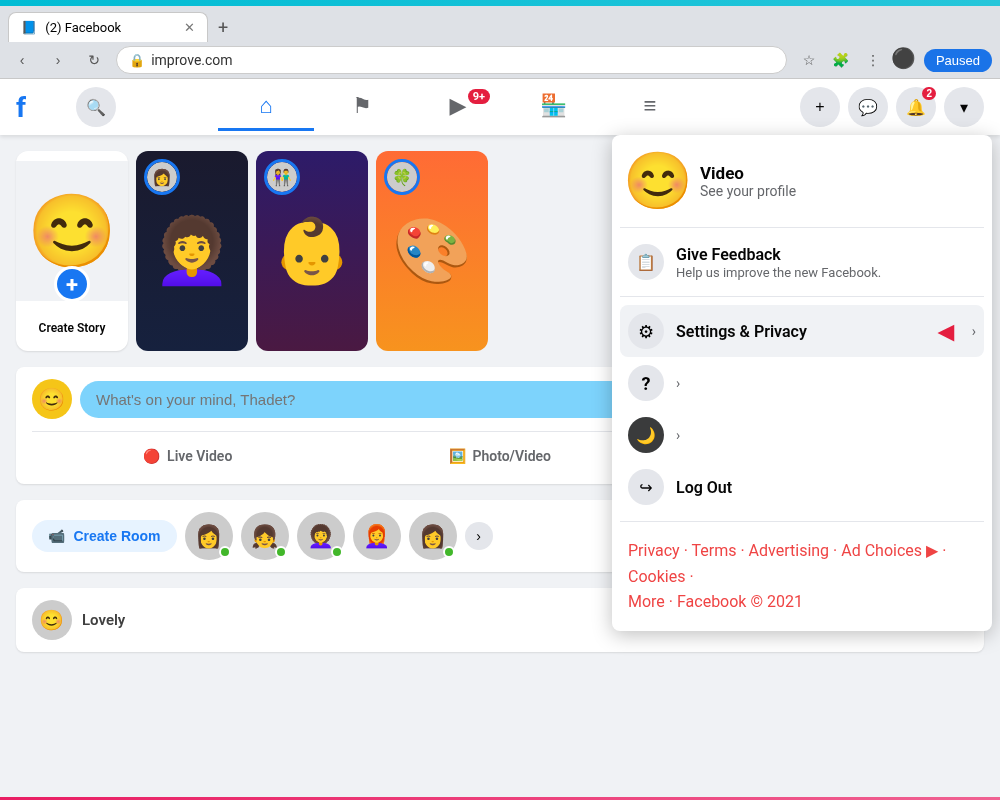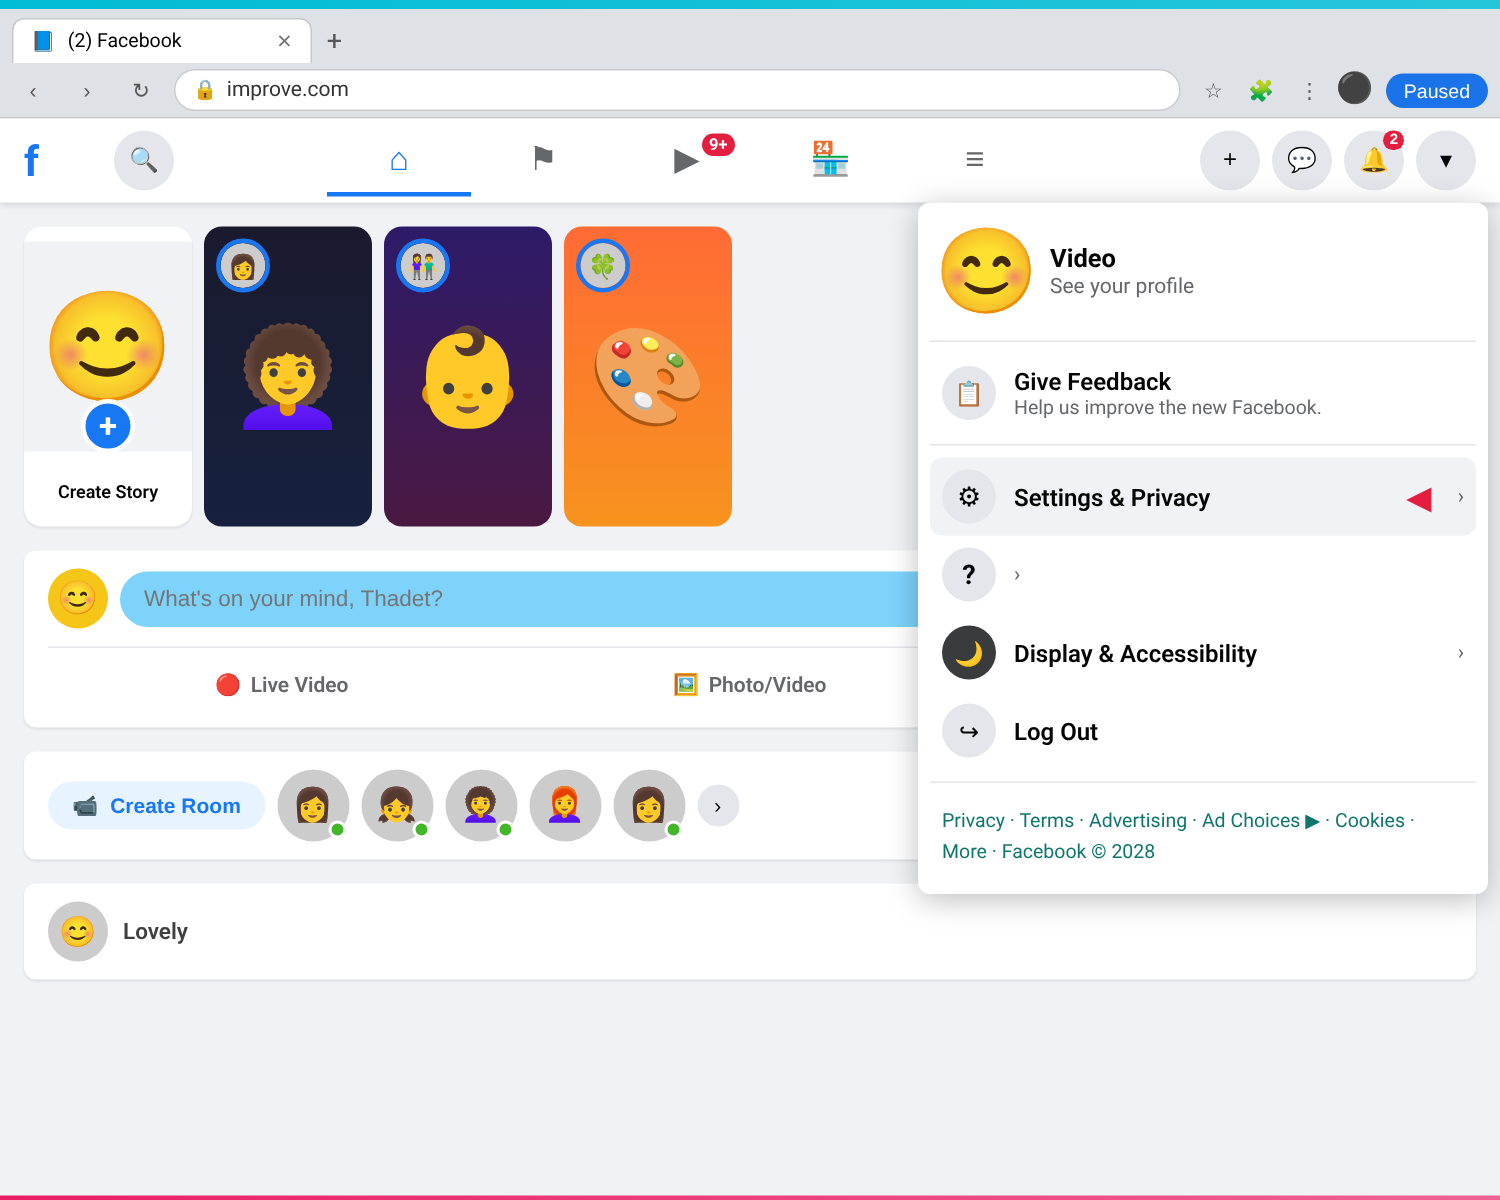--- a/index.html
+++ b/index.html
@@ -87,21 +87,21 @@
     .menu-icon.dark { background: #3a3b3c; color: white; }
     .menu-text { flex: 1; }
     .menu-title { font-size: 16px; font-weight: 600; color: #050505; }
     .menu-subtitle { font-size: 13px; color: #65676b; margin-top: 1px; }
     .menu-arrow { color: #65676b; font-size: 14px; }
 
     
     .red-arrow { color: #e41e3f; font-size: 28px; margin-left: 4px; }
 
     
-    .dropdown-footer { padding: 8px; font-size: 13px; color: #0f766e; line-height: 1.6; }
+    .dropdown-footer { padding: 8px; font-size: 16px; color: #ef4444; line-height: 1.6; }
 
     
     .story-bg-1 { background: linear-gradient(180deg, #1a1a2e 0%, #16213e 100%); }
     .story-bg-2 { background: linear-gradient(180deg, #2d1b69 0%, #4a1942 100%); }
     .story-bg-3 { background: linear-gradient(180deg, #ff6b35 0%, #f7931e 100%); }
 
     
     .teal-bar { height: 6px; background: linear-gradient(90deg, #00bcd4, #26c6da); }
 
     
@@ -328,23 +328,20 @@
       <div class="menu-icon">
         <span style="font-size:18px; font-weight:bold;">?</span>
       </div>
       <span class="menu-arrow">›</span>
     </div>
 
     <div class="dropdown-item">
       <div class="menu-icon dark">
         <span style="font-size:16px;">🌙</span>
       </div>
-      <div class="menu-text">
-        <div class="menu-title">Display &amp; Accessibility</div>
-      </div>
       <span class="menu-arrow">›</span>
     </div>
 
     <div class="dropdown-item">
       <div class="menu-icon">
         <span style="font-size:16px;">↪</span>
       </div>
       <div class="menu-text">
         <div class="menu-title">Log Out</div>
       </div>
@@ -352,18 +349,18 @@
 
     <div class="dropdown-divider"></div>
 
     <div class="dropdown-footer">
       <span style="cursor:pointer;">Privacy</span> · 
       <span style="cursor:pointer;">Terms</span> · 
       <span style="cursor:pointer;">Advertising</span> · 
       <span style="cursor:pointer;">Ad Choices ▶</span> · 
       <span style="cursor:pointer;">Cookies</span> · <br>
       <span style="cursor:pointer;">More</span> · 
-      <span>Facebook © 2028</span>
+      <span>Facebook © 2021</span>
     </div>
   </div>
 
   <div class="pink-bar"></div>
 </div>
 
 </body></html>

